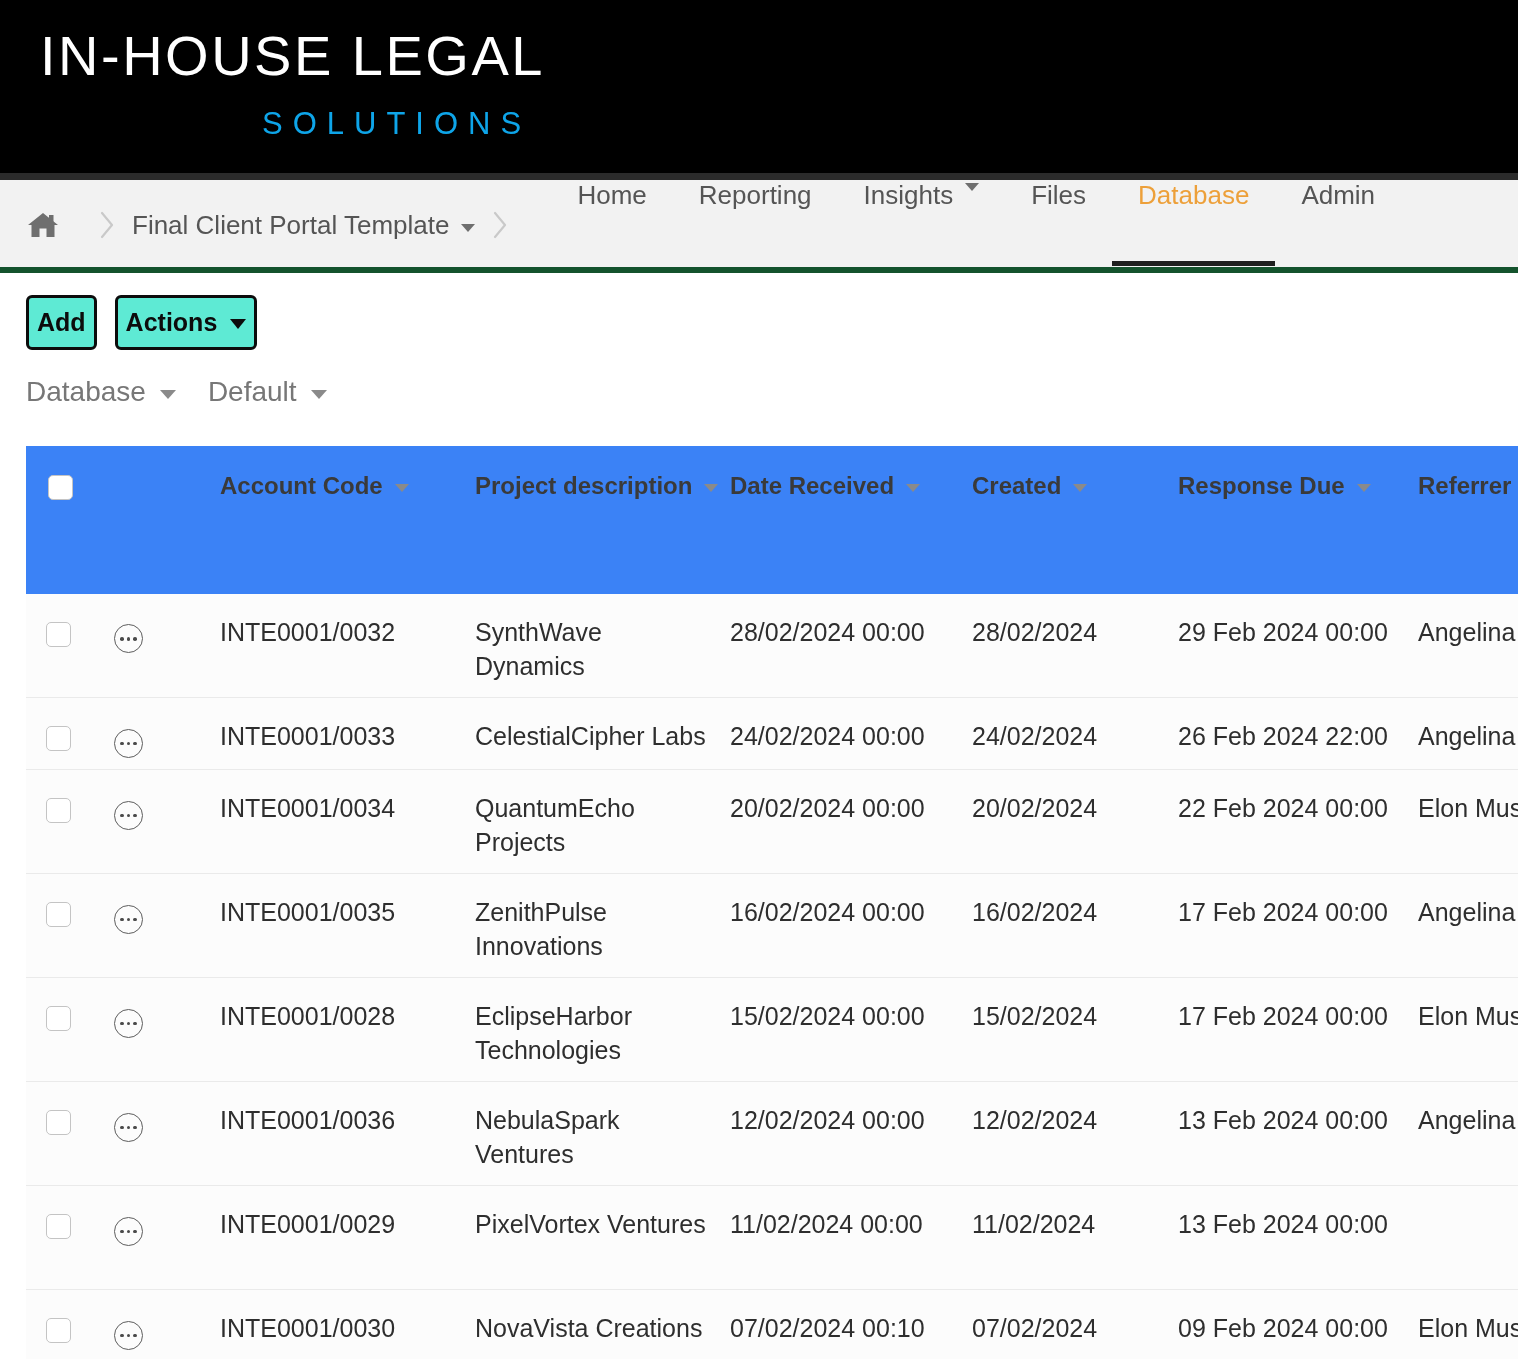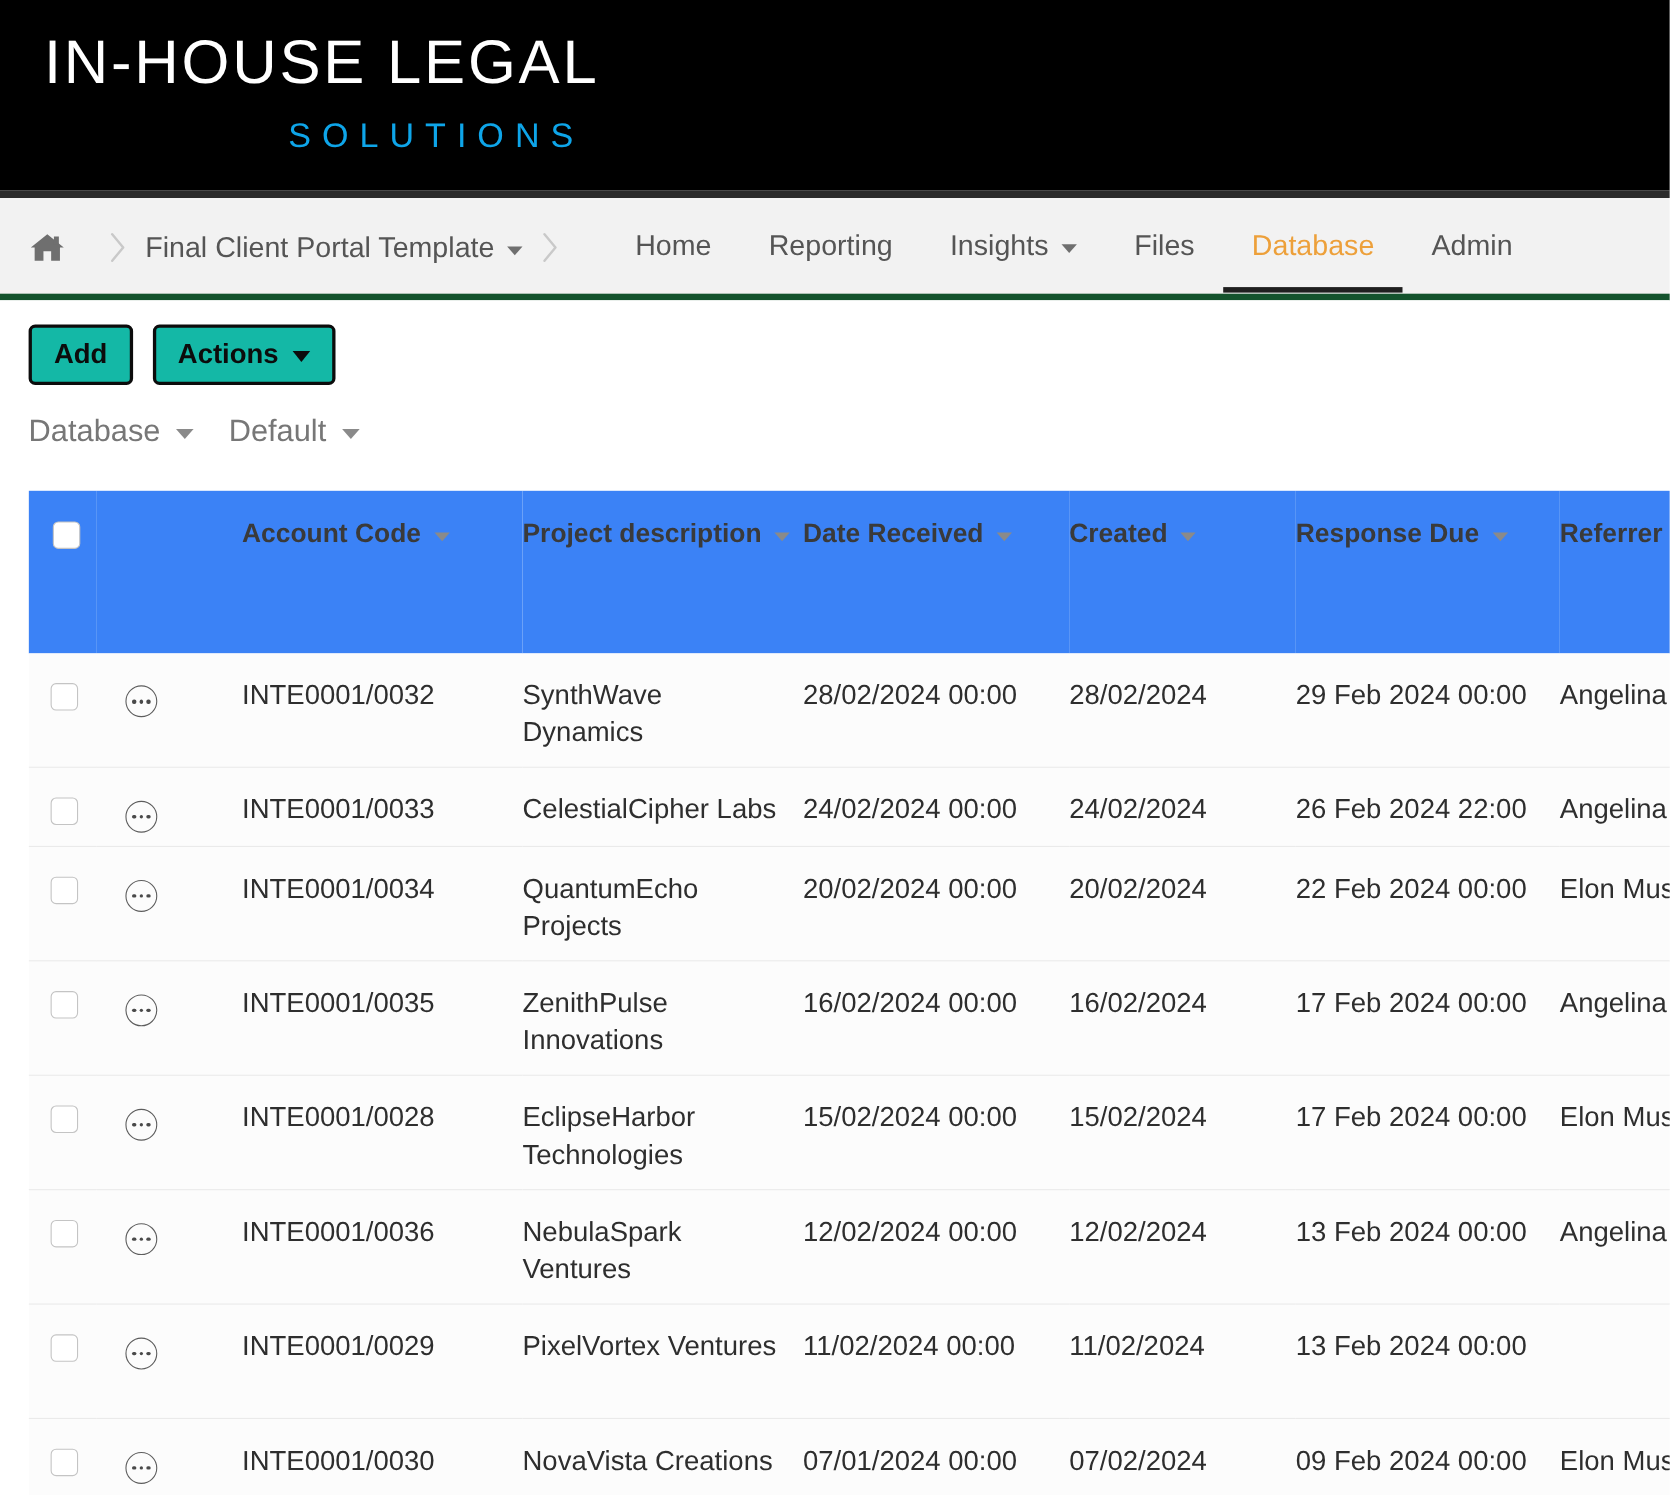--- a/index.html
+++ b/index.html
@@ -107,21 +107,20 @@
   }
   .nav-tabs {
     display: flex;
     align-items: flex-start;
     height: 90px;
     margin-left: 26px;
   }
   .nav-tab {
     position: relative;
     display: flex;
-    align-items: center;
     height: 86px;
     padding: 0 26px;
     color: #555555;
     font-size: 26px;
     font-weight: 400;
     white-space: nowrap;
     cursor: pointer;
   }
   .nav-tab.active { color: #eda03a; font-weight: 500; }
   .nav-tab.active::after {
@@ -134,28 +133,28 @@
 
   
   .content { position: relative; width: 1518px; background: #ffffff; }
   .toolbar {
     display: flex;
     align-items: center;
     gap: 18px;
     padding: 22px 0 0 26px;
   }
   .btn {
-    background: #14b8a6;
+    background: #5eead4;
     border: 3px solid #0c0c0c;
     border-radius: 6px;
     color: #0c0c0c;
     font-family: "Liberation Sans", sans-serif;
     font-size: 25px;
     font-weight: 700;
-    padding: 10px 20px;
+    padding: 10px 8px;
     line-height: 1.15;
     cursor: pointer;
     display: inline-flex;
     align-items: center;
     white-space: nowrap;
   }
   .btn .caret-dark {
     display: inline-block;
     width: 0; height: 0;
     border-left: 8px solid transparent;
@@ -518,21 +517,21 @@
           </tr>
           <tr class="r-tall">
             <td><input type="checkbox" class="chk" style=""></td>
             <td><span class="menu-dots">
                 <i></i>
                 <i></i>
                 <i></i>
               </span></td>
             <td><span class="cell-pad">INTE0001/0030</span></td>
             <td><span class="cell-pad">NovaVista Creations</span></td>
-            <td><span class="cell-pad">07/01/2024 00:00</span></td>
+            <td><span class="cell-pad">07/02/2024 00:10</span></td>
             <td><span class="cell-pad">07/02/2024</span></td>
             <td><span class="cell-pad">09 Feb 2024 00:00</span></td>
             <td><span class="cell-pad">Elon Musk</span></td>
           </tr>
         </tbody>
     </table>
   </div>
 </div>
 
 </body></html>

